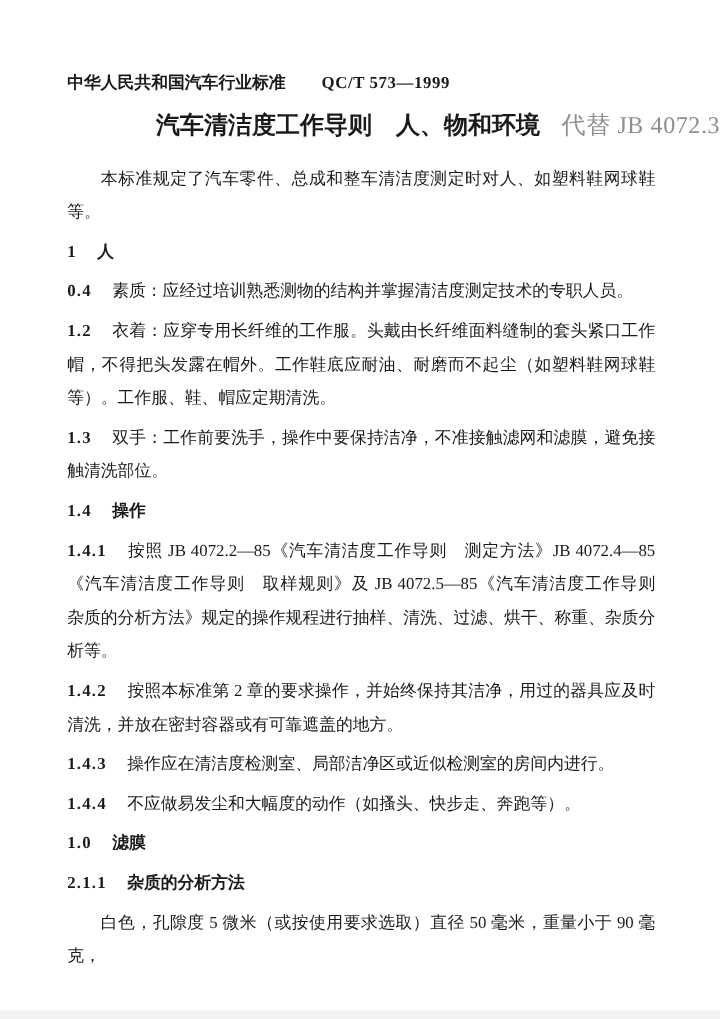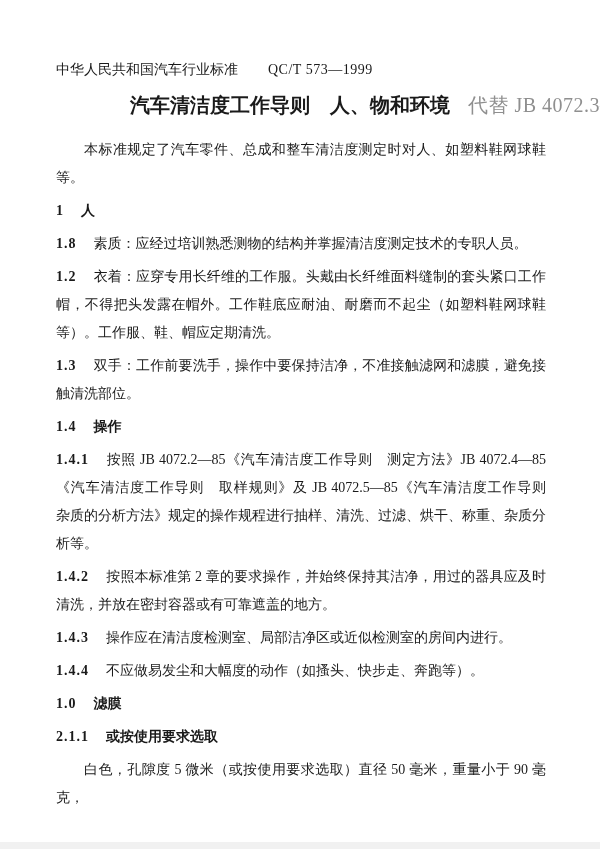--- a/index.html
+++ b/index.html
@@ -12,21 +12,21 @@
     position: relative;
     width: 600px;
     height: 849px;
     background: #ffffff;
     color: #1a1a1a;
     padding: 56px 54px 0 56px;
     overflow: hidden;
   }
   .header-row {
     font-size: 14px;
-    font-weight: normal;
+    font-weight: bold;
     line-height: 28px;
     margin-bottom: 7px;
     white-space: nowrap;
   }
   .header-row .code { margin-left: 30px; letter-spacing: 0.5px; }
   .title-row {
     font-size: 20px;
     font-weight: bold;
     line-height: 28px;
     padding-left: 74px;
@@ -71,38 +71,38 @@
   </div>
 
   <div class="title-row">
     <span>汽车清洁度工作导则　人、物和环境</span><span class="replaces">代替 JB 4072.3—85</span>
   </div>
 
   <p class="indent">本标准规定了汽车零件、总成和整车清洁度测定时对人、如塑料鞋网球鞋等。</p>
 
   <p class="heading"><span class="num">1</span><span class="bt">人</span></p>
 
-  <p class="clause"><span class="num">1.8</span><span>素质：应经过培训熟悉测物的结构并掌握清洁度测定技术的专职人员。</span></p>
+  <p class="clause"><span class="num">0.4</span><span>素质：应经过培训熟悉测物的结构并掌握清洁度测定技术的专职人员。</span></p>
 
   <p class="clause"><span class="num">1.2</span><span>衣着：应穿专用长纤维的工作服。头戴由长纤维面料缝制的套头紧口工作帽，不得把头发露在帽外。工作鞋底应耐油、耐磨而不起尘（如塑料鞋网球鞋等）。工作服、鞋、帽应定期清洗。</span></p>
 
   <p class="clause"><span class="num">1.3</span><span>双手：工作前要洗手，操作中要保持洁净，不准接触滤网和滤膜，避免接触清洗部位。</span></p>
 
   <p class="clause"><span class="num">1.4</span><span class="bt">操作</span></p>
 
   <p class="clause"><span class="num">1.4.1</span><span>按照 JB 4072.2—85《汽车清洁度工作导则　测定方法》JB 4072.4—85《汽车清洁度工作导则　取样规则》及 JB 4072.5—85《汽车清洁度工作导则　杂质的分析方法》规定的操作规程进行抽样、清洗、过滤、烘干、称重、杂质分析等。</span></p>
 
   <p class="clause"><span class="num">1.4.2</span><span>按照本标准第 2 章的要求操作，并始终保持其洁净，用过的器具应及时清洗，并放在密封容器或有可靠遮盖的地方。</span></p>
 
   <p class="clause"><span class="num">1.4.3</span><span>操作应在清洁度检测室、局部洁净区或近似检测室的房间内进行。</span></p>
 
   <p class="clause"><span class="num">1.4.4</span><span>不应做易发尘和大幅度的动作（如搔头、快步走、奔跑等）。</span></p>
 
 
   <p class="clause"><span class="num">1.0</span><span class="bt">滤膜</span></p>
 
-  <p class="clause"><span class="num">2.1.1</span><span class="bt">或按使用要求选取</span></p>
+  <p class="clause"><span class="num">2.1.1</span><span class="bt">杂质的分析方法</span></p>
 
   <p class="indent">白色，孔隙度 5 微米（或按使用要求选取）直径 50 毫米，重量小于 90 毫克，</p>
 
   <div class="bottom-edge"></div>
 
 </div>
 
 </body></html>

